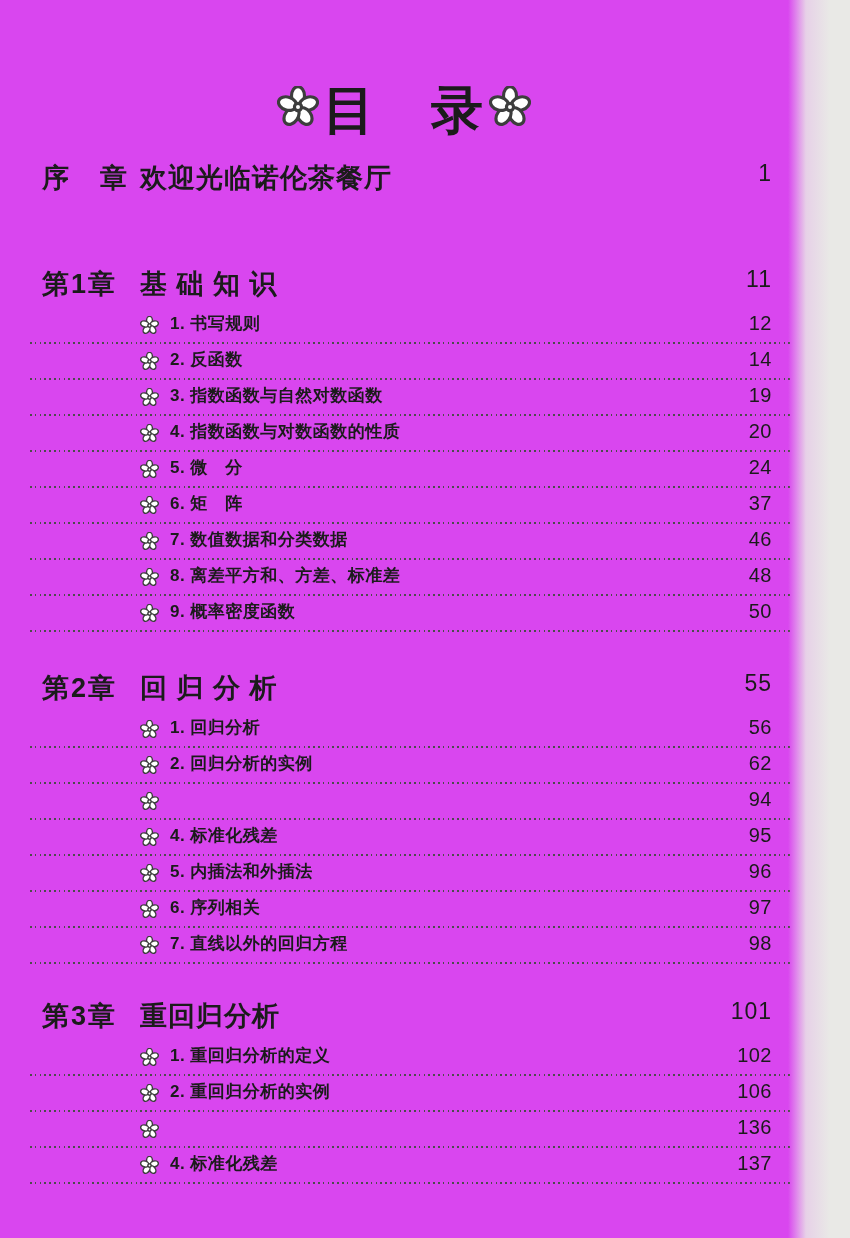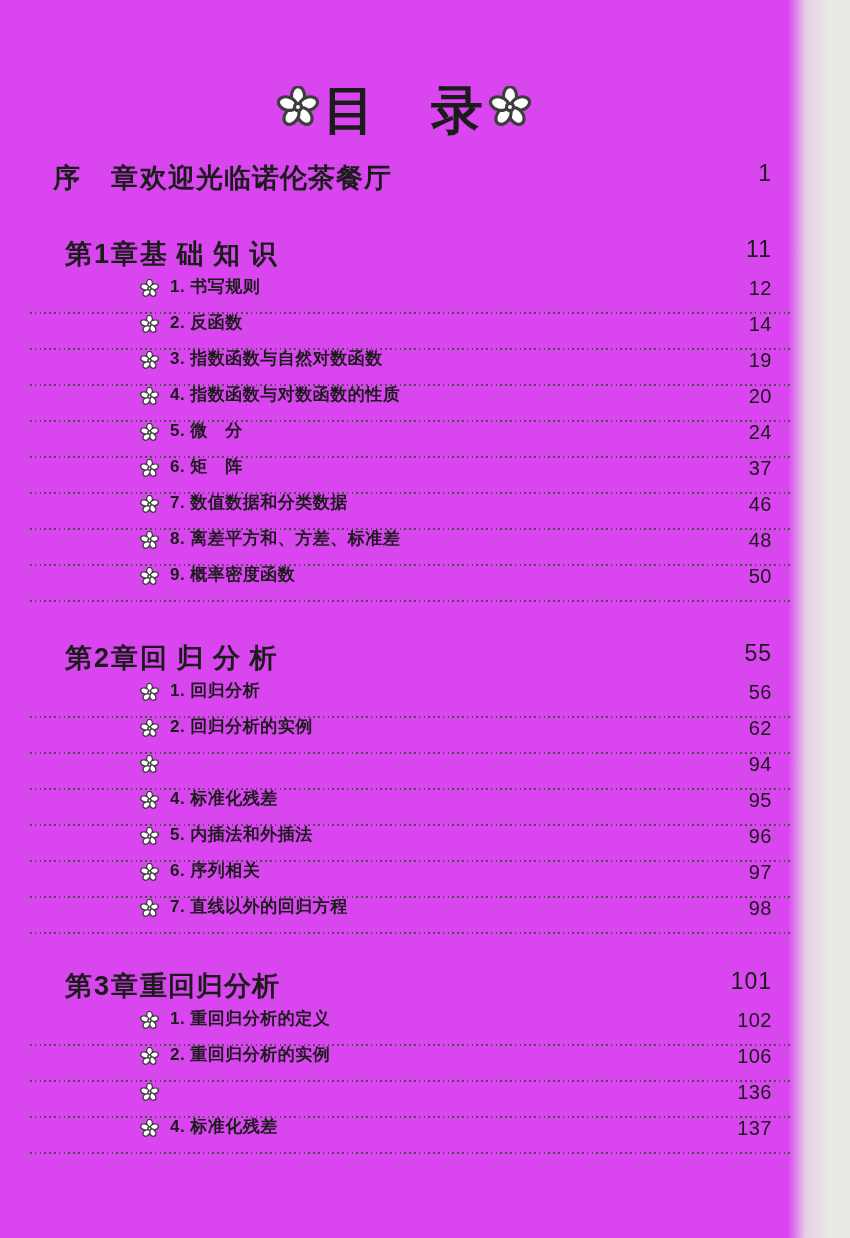--- a/index.html
+++ b/index.html
@@ -54,21 +54,20 @@
     left: 30px;
     top: 160px;
     width: 762px;
   }
   .chapter-row {
     display: flex;
     align-items: flex-start;
     height: 36px;
     padding-left: 12px;
     white-space: pre;
-    text-align: right;
   }
   .ch-label {
     font-size: 27px;
     font-weight: bold;
     letter-spacing: 2px;
     width: 98px;
     flex: none;
     white-space: pre;
   }
   .ch-title {
@@ -82,21 +81,21 @@
     font-size: 23px;
     font-weight: 400;
     padding-right: 20px;
     letter-spacing: 1px;
   }
   .sections { margin-top: 6px; }
   .section-row {
     position: relative;
     height: 36px;
     display: flex;
-    align-items: flex-start;
+    align-items: center;
     padding-left: 110px;
     padding-bottom: 4px;
     box-sizing: border-box;
   }
   .sec-text {
     font-size: 17px;
     font-weight: bold;
     white-space: pre;
     letter-spacing: 0.5px;
     line-height: 1;
@@ -113,21 +112,21 @@
     letter-spacing: 0.5px;
   }
   .leader {
     position: absolute;
     left: 0;
     right: 0;
     bottom: 0;
     height: 2px;
     background-image: repeating-linear-gradient(90deg, #4c4c4c 0px, #4c4c4c 1.6px, transparent 1.6px, transparent 4.8px);
   }
-  .mt-ch1 { margin-top: 40px; }
+  .mt-ch1 { margin-top: 70px; }
   .mt-ch2 { margin-top: 38px; }
   .mt-ch3 { margin-top: 34px; }
 </style>
 </head>
 <body>
 
 <div class="page">
 
   <div class="title-row">
     <span class="flower flower-lg"><svg viewBox="-20 -20 40 40">

